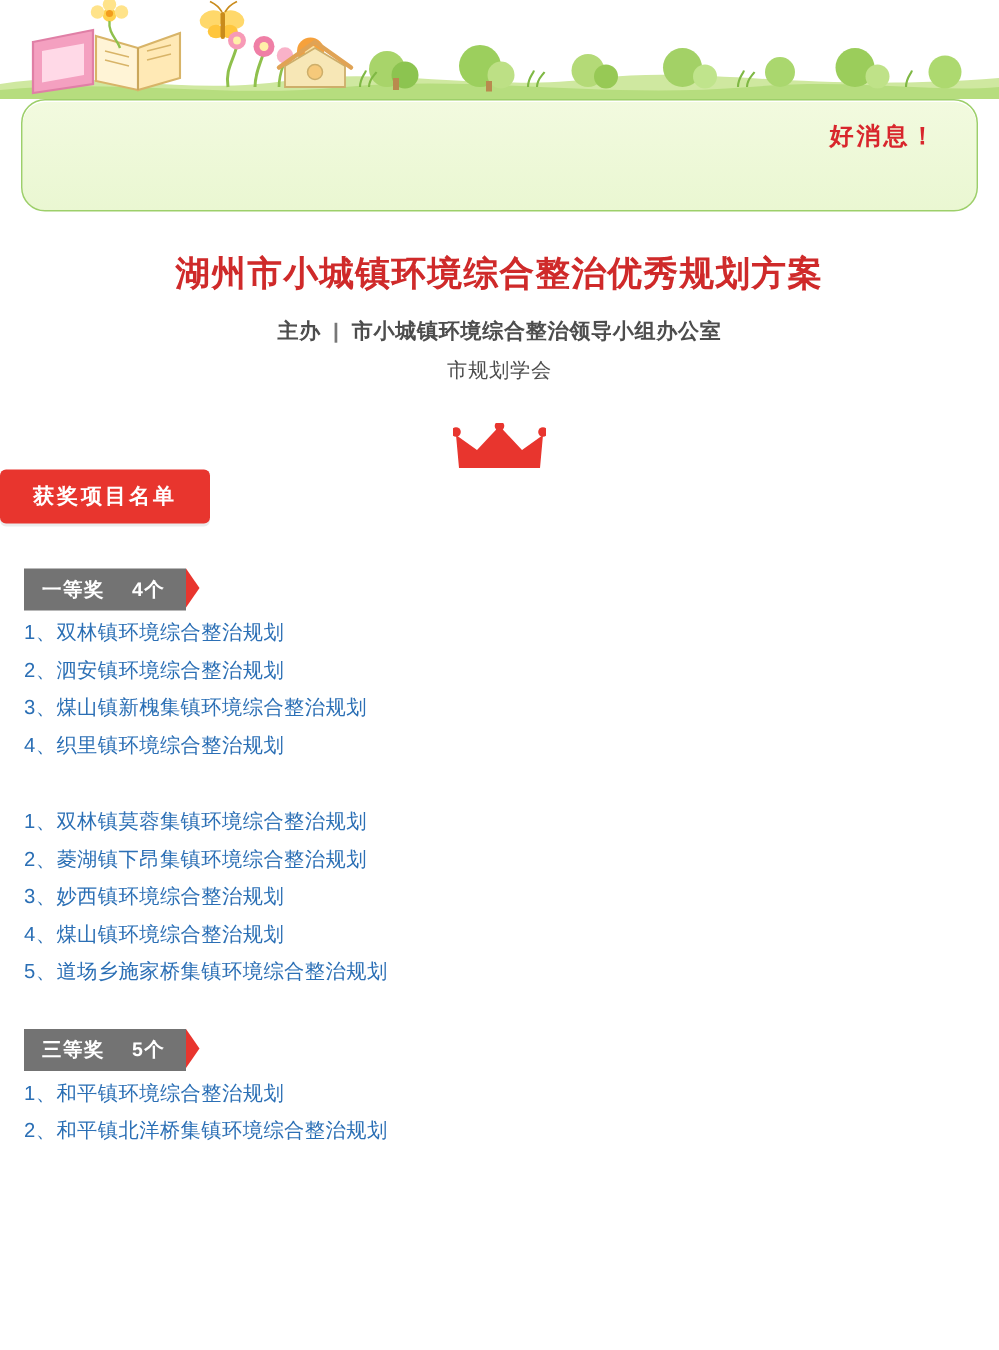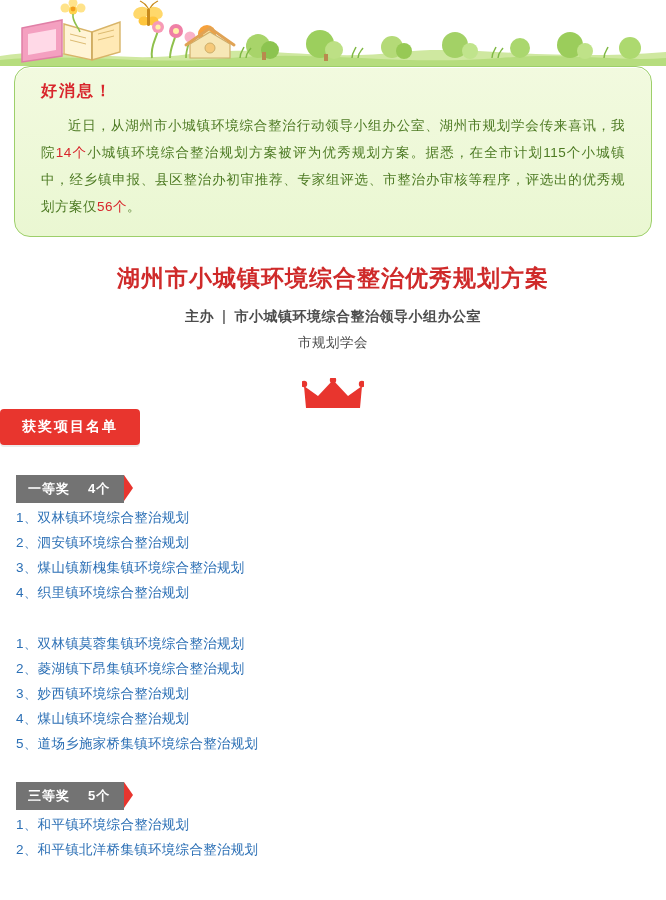--- a/index.html
+++ b/index.html
@@ -31,26 +31,26 @@
     margin: 0 14px;
     border: 1px solid #9dcf6a;
     border-radius: 16px;
     background: linear-gradient(#f2fadf, #eaf7d2);
     padding: 14px 26px 16px 26px;
     box-sizing: border-box;
     width: 638px;
     box-shadow: 0 1px 0 #ffffff inset;
   }
   .news-title {
-    text-align: left;
+    text-align: right;
     color: #d8262c;
     font-size: 16px;
     font-weight: bold;
     letter-spacing: 2px;
-    margin-bottom: 10px;
+    margin-bottom: 22px;
   }
   .news-body {
     color: #4d7a23;
     font-size: 13.5px;
     line-height: 27px;
     text-align: justify;
     text-indent: 2em;
     letter-spacing: .5px;
   }
   .news-body .hl {
@@ -235,21 +235,20 @@
       <path d="M358 58 C 358 53, 361 51, 363 48"></path>
       <path d="M492 58 C 492 52, 495 50, 496 47"></path>
       <path d="M498 58 C 498 53, 501 51, 503 48"></path>
       <path d="M604 58 C 604 52, 607 50, 608 47"></path>
     </g>
   </svg>
 </div>
 
 <div class="news-panel">
   <div class="news-title">好消息！</div>
-  <div class="news-body"><span>近日，从湖州市小城镇环境综合整治行动领导小组办公室、湖州市规划学会传来喜讯，我院</span><span class="hl">14个</span><span>小城镇环境综合整治规划方案被评为优秀规划方案。据悉，在全市计划115个小城镇中，经乡镇申报、县区整治办初审推荐、专家组评选、市整治办审核等程序，评选出的优秀规划方案仅</span><span class="hl">56个</span><span>。</span></div>
 </div>
 
 <div class="doc-title">湖州市小城镇环境综合整治优秀规划方案</div>
 <div class="host-line"><span>主办</span><span class="sep">|</span><span>市小城镇环境综合整治领导小组办公室</span></div>
 <div class="host-line2">市规划学会</div>
 
 <div class="banner-wrap">
   <svg class="crown" width="62" height="34" viewBox="0 0 62 34" xmlns="http://www.w3.org/2000/svg">
     <path d="M4 30 L2 8 L16 18 L31 2 L46 18 L60 8 L58 30 Z" fill="#e8352e"></path>
     <circle cx="2" cy="6" r="3.2" fill="#e8352e"></circle>

